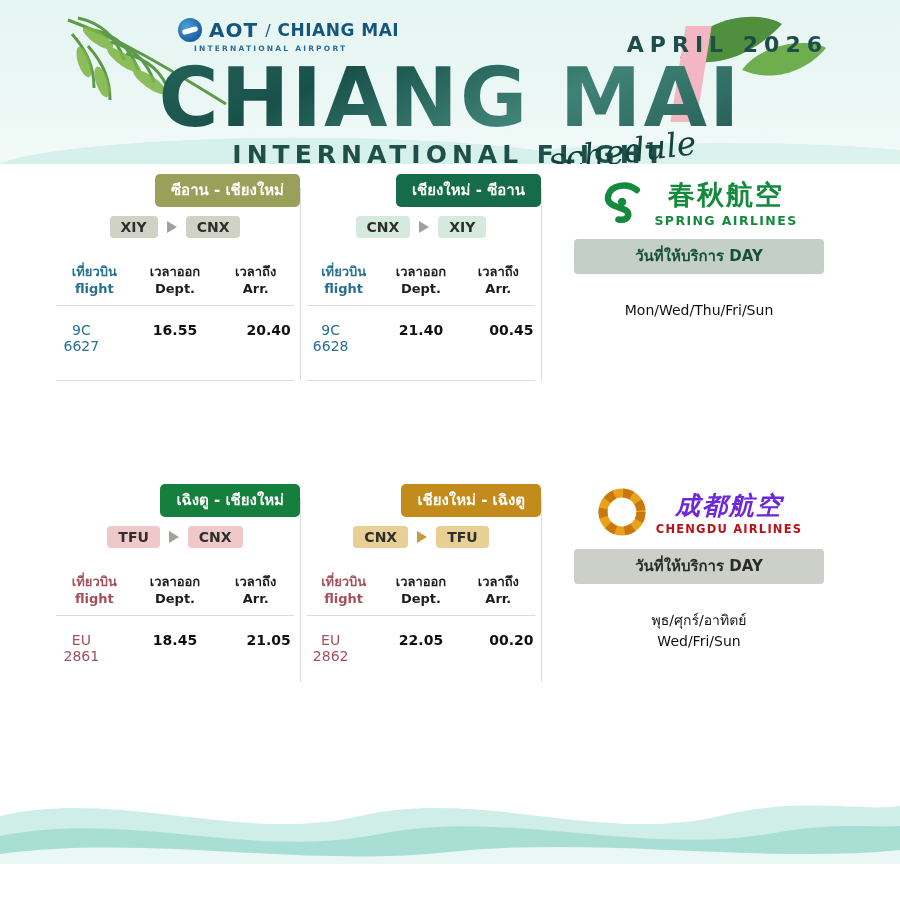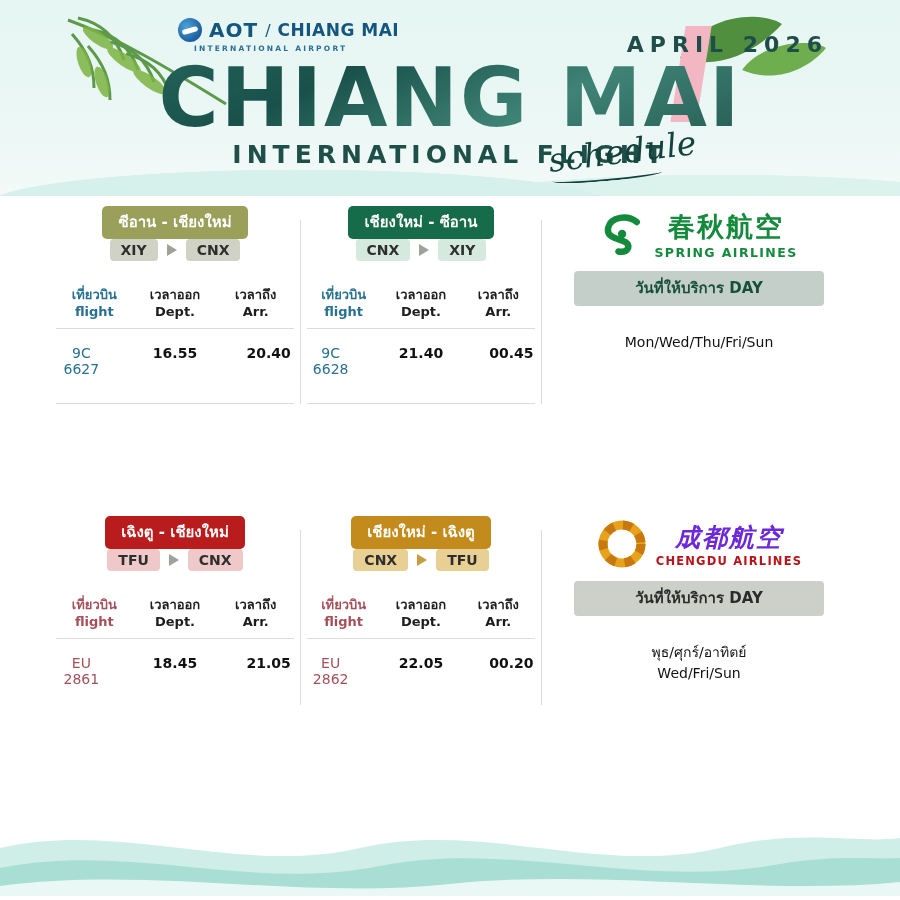--- a/index.html
+++ b/index.html
@@ -8,21 +8,21 @@
     width: 900px; height: 900px;
     background: #ffffff;
     font-family: "DejaVu Sans", "Liberation Sans", sans-serif;
     overflow: hidden;
     position: relative;
   }
 
   
   .header {
     position: relative;
-    width: 900px; height: 196px;
+    width: 900px; height: 164px;
     background: linear-gradient(180deg, #e6f6f3 0%, #eaf7f4 55%, #f3faf8 100%);
     overflow: hidden;
     padding-left: 20px;
   }
   .hdr-wave {
     position: absolute; left: 0; bottom: -10px; width: 900px; height: 70px;
     background: radial-gradient(ellipse 520px 60px at 300px 70px, #d2efe9 60%, transparent 61%),
                 radial-gradient(ellipse 480px 55px at 720px 72px, #d8f1ec 60%, transparent 61%);
     opacity: .85;
   }
@@ -109,27 +109,27 @@
 
   .pill {
     display: inline-block;
     padding: 4px 16px 5px;
     border-radius: 5px;
     color: #fff; font-weight: bold; font-size: 15px;
     font-family: "DejaVu Sans", sans-serif;
   }
   .pill-olive { background: #9aa05a; }
   .pill-green { background: #156b4a; }
-  .pill-red   { background: #b91c1c; }
+  .pill-red   { background: #15803d; }
   .pill-gold  { background: #c38a1c; }
-  .pill-wrap { text-align: center; }
+  .pill-wrap { text-align: right; }
 
   .route {
     display: flex; align-items: center; justify-content: center;
-    gap: 9px; 
+    gap: 9px; margin-top: 9px;
   }
   .code {
     display: inline-block; padding: 3px 11px; border-radius: 4px;
     font-weight: bold; font-size: 14px; color: #2e2e2e;
   }
   .code-grey { background: #cfd2c4; }
   .code-mint { background: #d6e9df; }
   .code-pink { background: #efc9c9; }
   .code-gold { background: #e8cf94; }
   .arrow {

